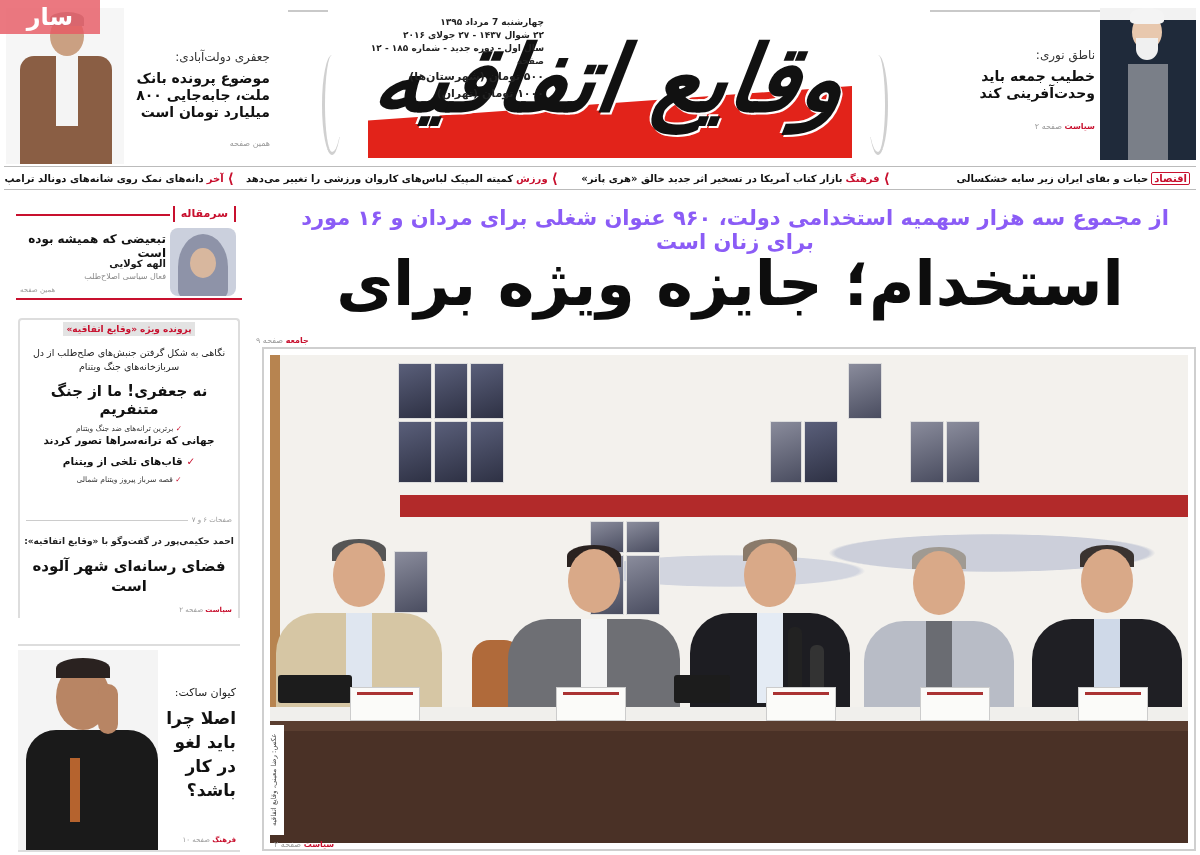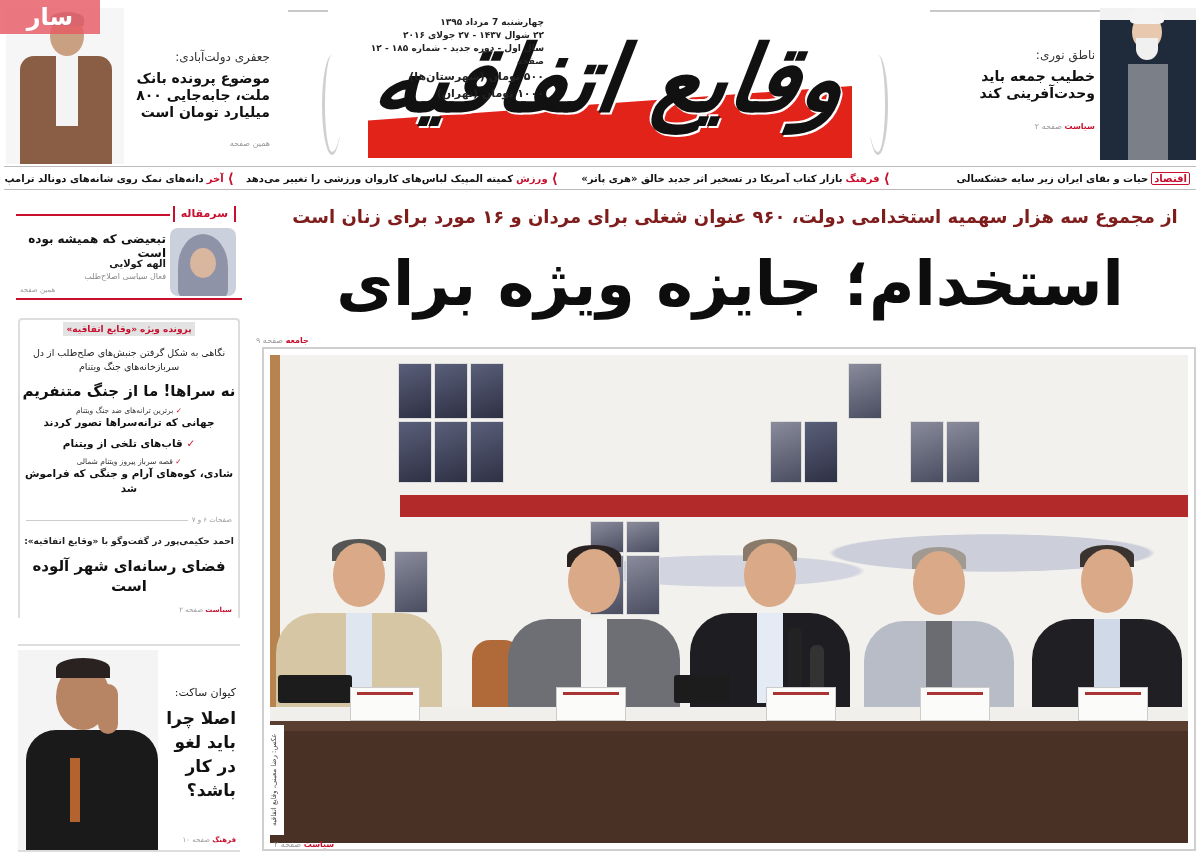--- a/index.html
+++ b/index.html
@@ -47,21 +47,21 @@
   
   .ticker { position: absolute; left: 4px; top: 166px; width: 1192px; height: 24px; border-top: 1px solid #bbb;
             border-bottom: 1px solid #bbb; display: flex; flex-direction: row; align-items: center; font-size: 10px; font-weight: bold; white-space: nowrap; overflow: hidden; }
   .tick-item { display: flex; align-items: center; padding: 0 6px; }
   .tick-item .cat { color: #c8102e; margin-left: 3px; }
   .tick-item .sep { color: #c8102e; font-size: 14px; margin-left: 4px; }
   .tick-item .txt { color: #111; }
   .tick-first { border: 1.5px solid #c8102e; border-radius: 2px; padding: 0 2px; }
 
   
-  .subhead { position: absolute; left: 290px; top: 206px; width: 890px; text-align: center; font-size: 18px; font-weight: bold; color: #7f1d1d; }
+  .subhead { position: absolute; left: 290px; top: 206px; width: 890px; text-align: center; font-size: 21px; font-weight: bold; color: #8b5cf6; }
   .headline { position: absolute; left: 270px; top: 236px; width: 920px; text-align: center; font-size: 62px; font-weight: 900;
               font-family: "DejaVu Sans", sans-serif; color: #0d0d0d; letter-spacing: -1px; line-height: 96px; }
   .hl-ref { position: absolute; left: 256px; top: 336px; font-size: 8px; color: #999; direction: rtl; }
   .hl-ref .sec { color: #c8102e; font-weight: bold; }
 
   
   .main-photo-frame { position: absolute; left: 262px; top: 347px; width: 934px; height: 504px; border: 2px solid #cfcfcf; padding: 6px; background: #fff; }
   .main-photo { position: relative; width: 100%; height: 100%; background: #f3f1ed; overflow: hidden; direction: ltr; }
   .wall-left { position: absolute; left: 0; top: 0; width: 10px; height: 100%; background: #b78450; }
   .collage-tile { position: absolute; background: linear-gradient(160deg, #5a5f7a, #2e3144); border: 1px solid #ddd; }
@@ -290,31 +290,30 @@
   <div class="title">تبعیضی که همیشه بوده است</div>
   <div class="author">الهه کولایی</div>
   <div class="role">فعال سیاسی اصلاح‌طلب</div>
   <div class="ref">همین صفحه</div>
   <div class="bottom-bar"></div>
 </div>
 
 <div class="special">
   <div class="tag">پرونده ویژه «وقایع اتفاقیه»</div>
   <div class="intro">نگاهی به شکل گرفتن جنبش‌های صلح‌طلب از دل سربازخانه‌های جنگ ویتنام</div>
-  <div class="big">نه سراها! ما از جنگ متنفریم</div>
+  <div class="big">نه جعفری! ما از جنگ متنفریم</div>
   <div class="item">
     <div class="small"><span class="chk">✓</span> <span>برترین ترانه‌های ضد جنگ ویتنام</span></div>
     <div class="main">جهانی که ترانه‌سراها تصور کردند</div>
   </div>
   <div class="item">
     <div class="main"><span class="chk">✓</span> <span>قاب‌های تلخی از ویتنام</span></div>
   </div>
   <div class="item">
     <div class="small"><span class="chk">✓</span> <span>قصه سرباز پیروز ویتنام شمالی</span></div>
-    <div class="main">شادی، کوه‌های آرام و جنگی که فراموش شد</div>
   </div>
   <div class="pages"><span>صفحات ۶ و ۷</span></div>
   <div class="interview-kicker">احمد حکیمی‌پور در گفت‌وگو با «وقایع اتفاقیه»:</div>
   <div class="interview-title">فضای رسانه‌ای شهر آلوده است</div>
   <div class="interview-ref">
     <span class="sec">سیاست</span>
     <span>صفحه ۲</span>
   </div>
 </div>
 

